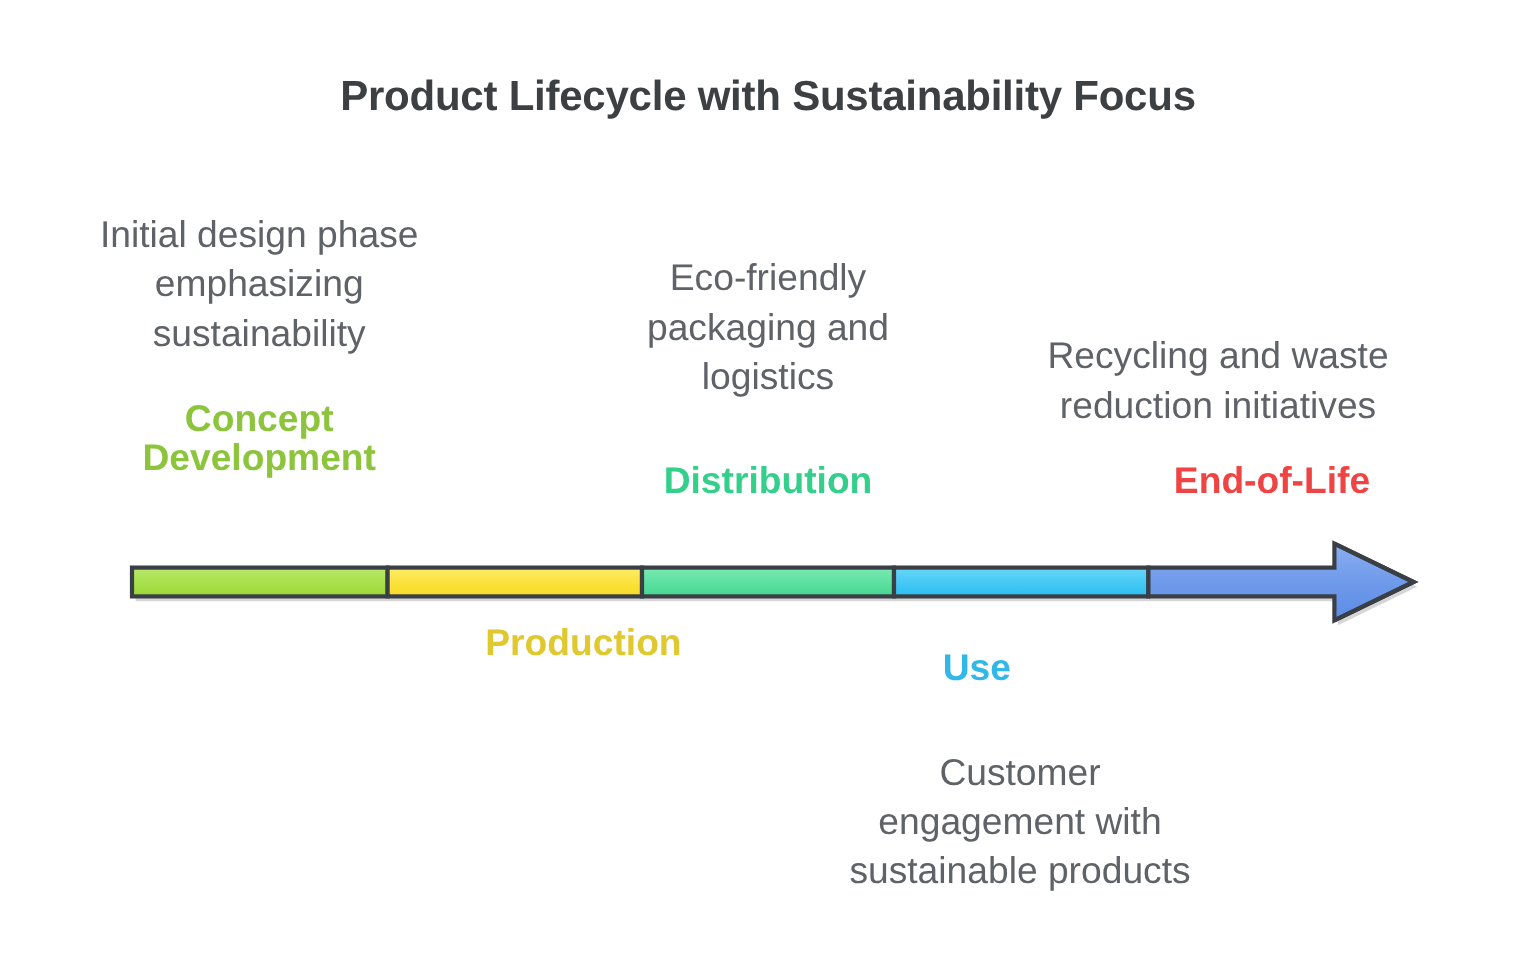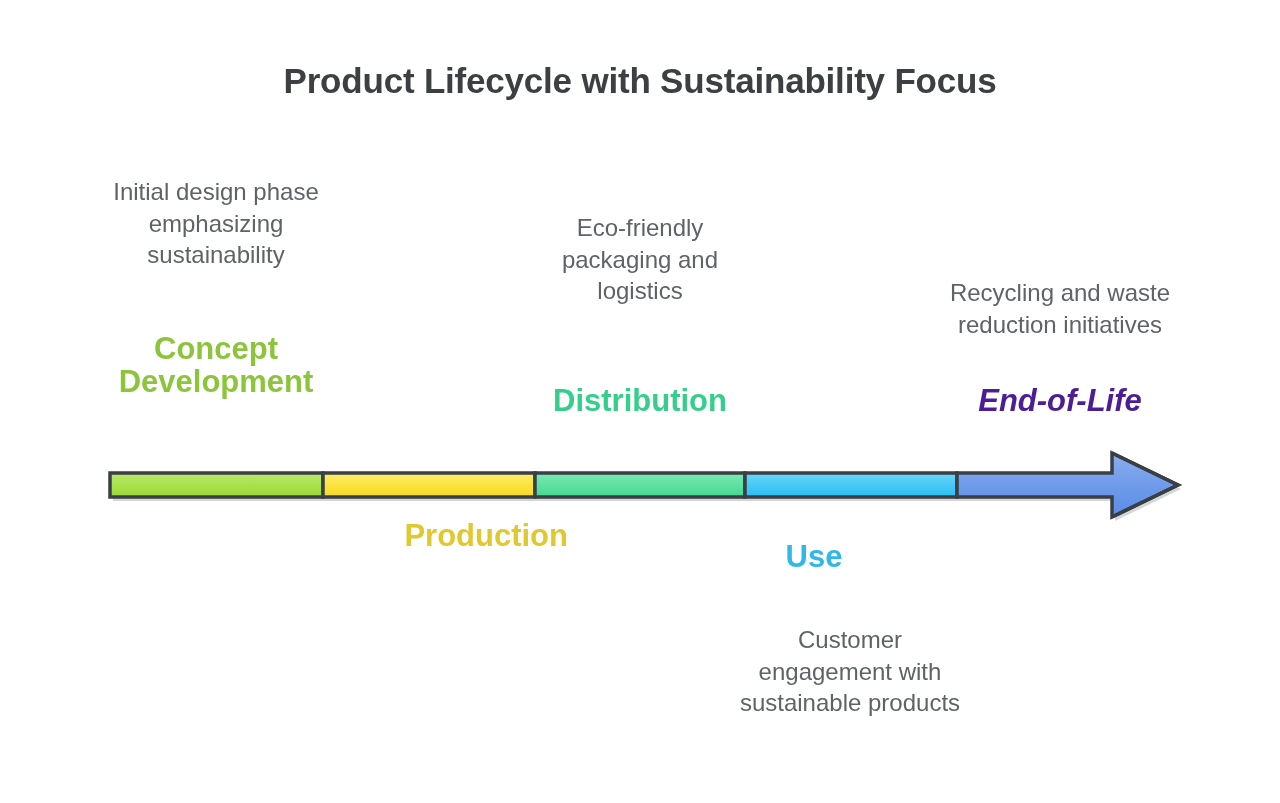--- a/index.html
+++ b/index.html
@@ -40,39 +40,39 @@
   .stage-label {
     position: absolute;
     font-size: 31px;
     font-weight: bold;
     text-align: center;
     line-height: 1.08;
     white-space: pre-line;
   }
   .stage-desc {
     position: absolute;
-    font-size: 24px;
+    font-size: 31px;
     font-weight: normal;
     text-align: center;
     color: #5f6368;
     line-height: 1.32;
     white-space: pre-line;
   }
 
   
   
   #desc-concept    { left: 56px;  top: 176px; width: 320px; }
   #label-concept   { left: 56px;  top: 332px; width: 320px; }
 
   
   #desc-distribution  { left: 500px; top: 212px; width: 280px; }
   #label-distribution { left: 500px; top: 384px; width: 280px; text-align: center; }
 
   
-  #desc-endoflife  { left: 890px; top: 277px; width: 340px; }
+  #desc-endoflife  { left: 845px; top: 277px; width: 340px; }
   #label-endoflife { left: 890px; top: 384px; width: 340px; }
 
   
   
   #label-production { left: 288px; top: 519px; width: 280px; text-align: right; }
   #desc-production  { left: 278px; top: 624px; width: 300px; }
 
   
   #label-use { left: 694px; top: 540px; width: 240px; }
   #desc-use  { left: 680px; top: 624px; width: 340px; }
@@ -104,21 +104,21 @@
   <div class="stage-label" id="label-concept" style="color:#8cc43c;">Concept
 Development</div>
 
   <div class="stage-desc" id="desc-distribution">Eco-friendly
 packaging and
 logistics</div>
   <div class="stage-label" id="label-distribution" style="color:#35cf8c;">Distribution</div>
 
   <div class="stage-desc" id="desc-endoflife">Recycling and waste
 reduction initiatives</div>
-  <div class="stage-label" id="label-endoflife" style="color:#4c1d95;font-style:italic;">End-of-Life</div>
+  <div class="stage-label" id="label-endoflife" style="color:#ef4444;">End-of-Life</div>
 
   <div id="lifecycle-arrow">
     <svg viewBox="0 0 1085 80" xmlns="http://www.w3.org/2000/svg">
       <defs>
         <linearGradient id="g-seg0" x1="0" y1="0" x2="0" y2="1">
           <stop offset="0%" stop-color="#b9e86a"></stop>
           <stop offset="55%" stop-color="#a8e04a"></stop>
           <stop offset="100%" stop-color="#9bd636"></stop>
         </linearGradient>
         <linearGradient id="g-seg1" x1="0" y1="0" x2="0" y2="1">

